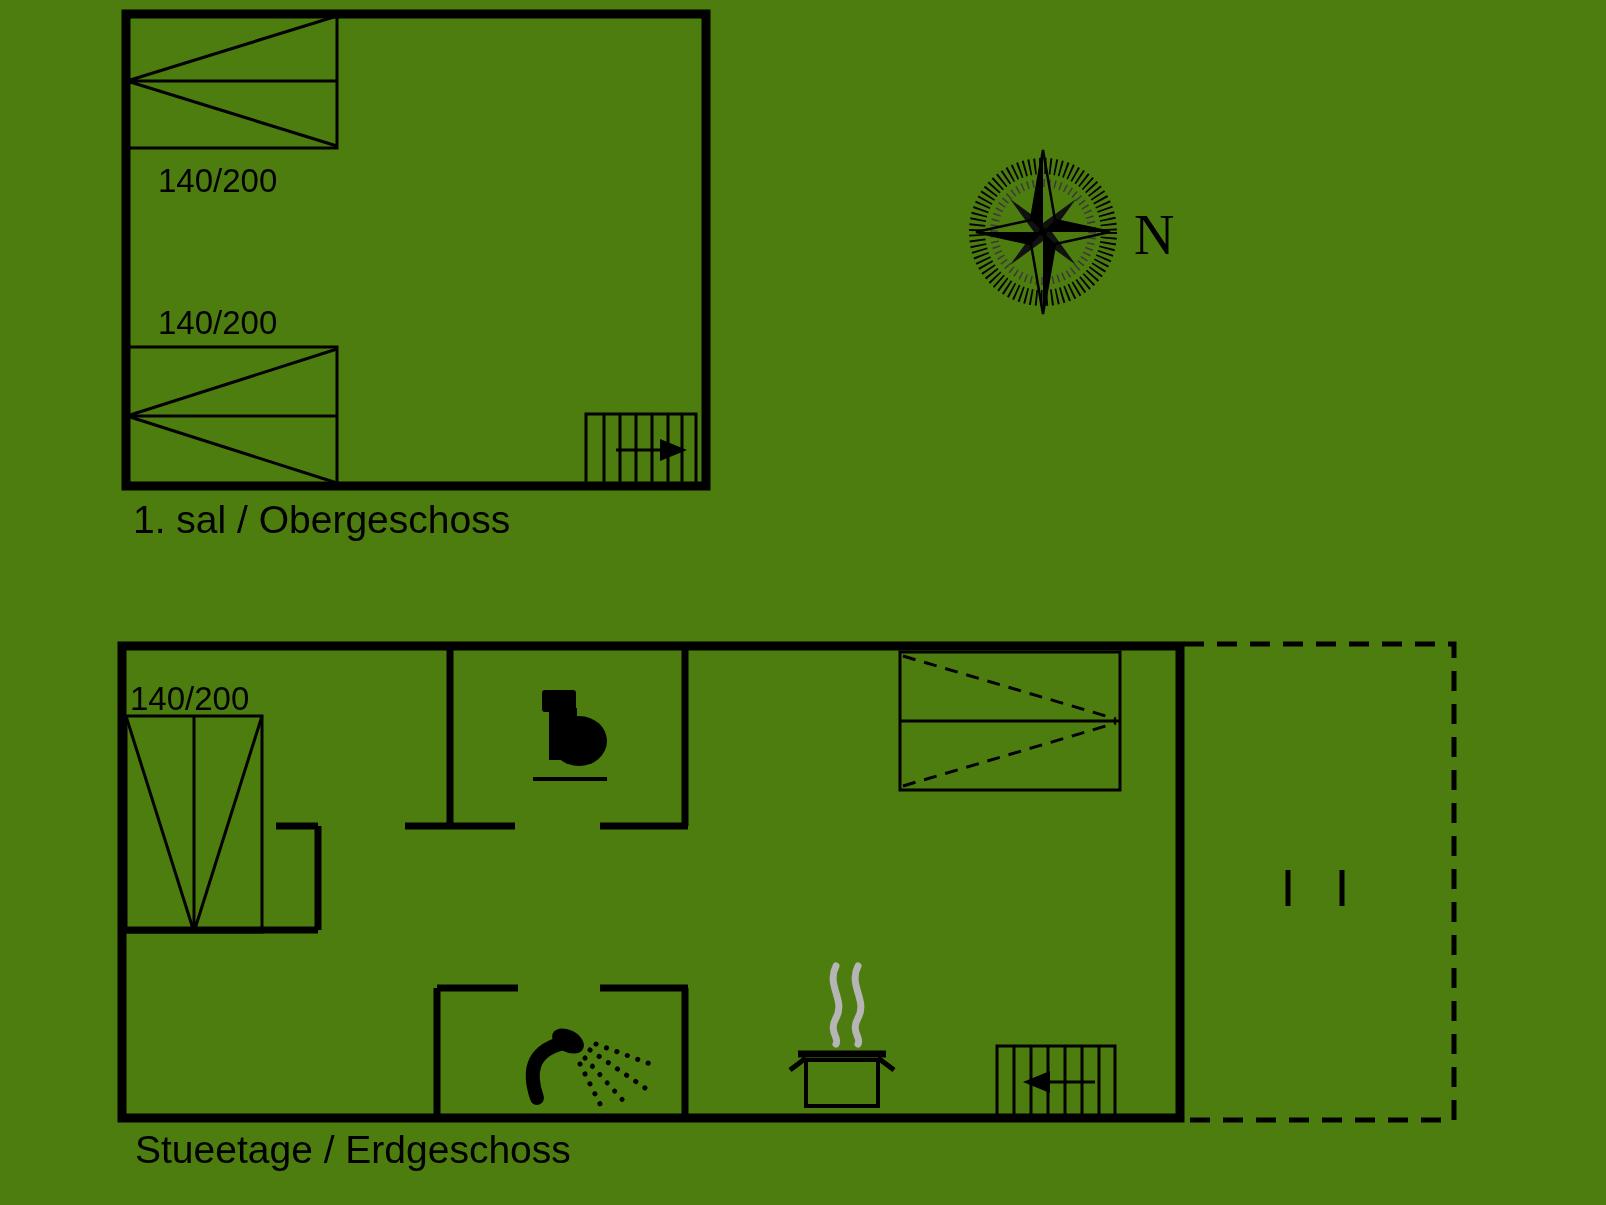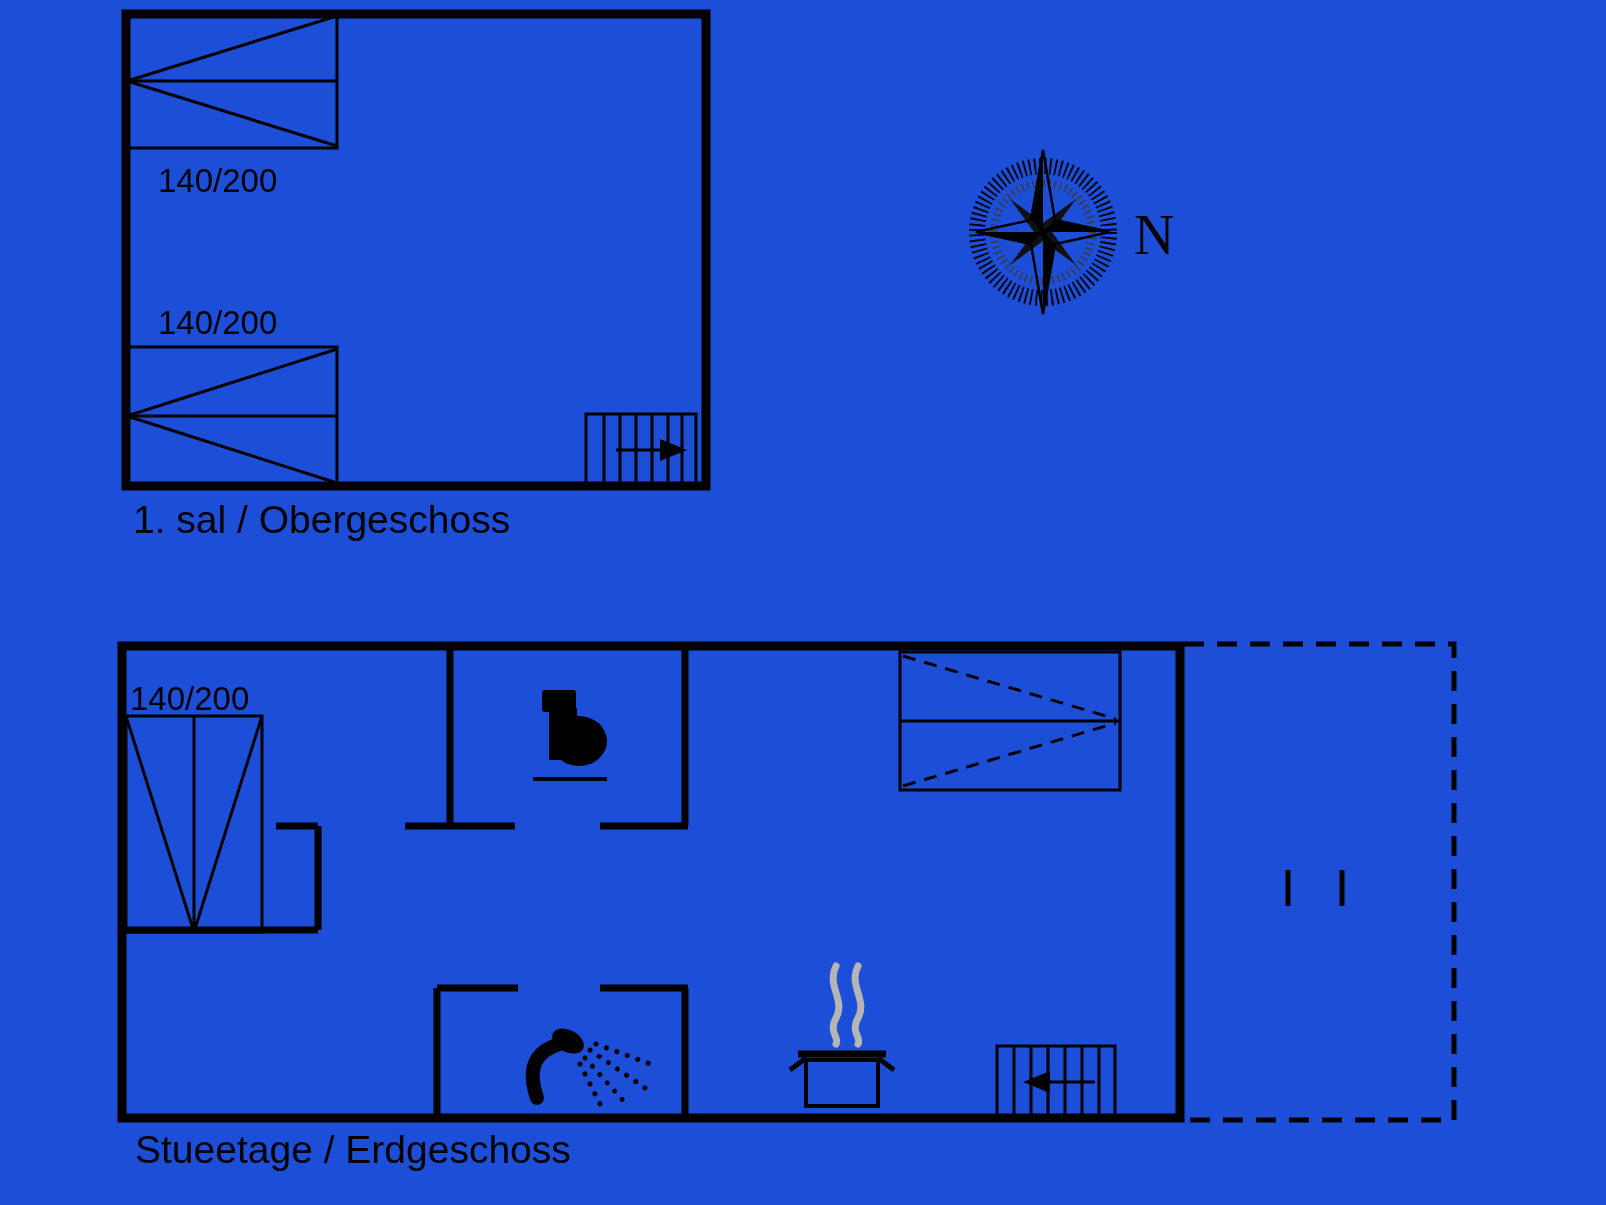--- a/index.html
+++ b/index.html
@@ -1,16 +1,16 @@
 <!DOCTYPE html>
 <html><head>
 <meta charset="utf-8">
 <style>
   html,body{margin:0;padding:0;background:#ffffff;}
-  .canvas{position:relative;width:1606px;height:1205px;background:#1d4ed8;overflow:hidden;
+  .canvas{position:relative;width:1606px;height:1205px;background:#4d7c0f;overflow:hidden;
           font-family:"Liberation Sans", sans-serif;}
   svg{position:absolute;left:0;top:0;}
   .w9{stroke:#000;stroke-width:9;fill:none;}
   .w7{stroke:#000;stroke-width:7;fill:none;}
   .w5{stroke:#000;stroke-width:5;fill:none;}
   .w4{stroke:#000;stroke-width:4;fill:none;}
   .w3{stroke:#000;stroke-width:3;fill:none;}
   .w2{stroke:#000;stroke-width:2.5;fill:none;}
   .blk{fill:#000;stroke:none;}
   .lbl{font-family:"Liberation Sans", sans-serif;font-size:33px;fill:#000;}

